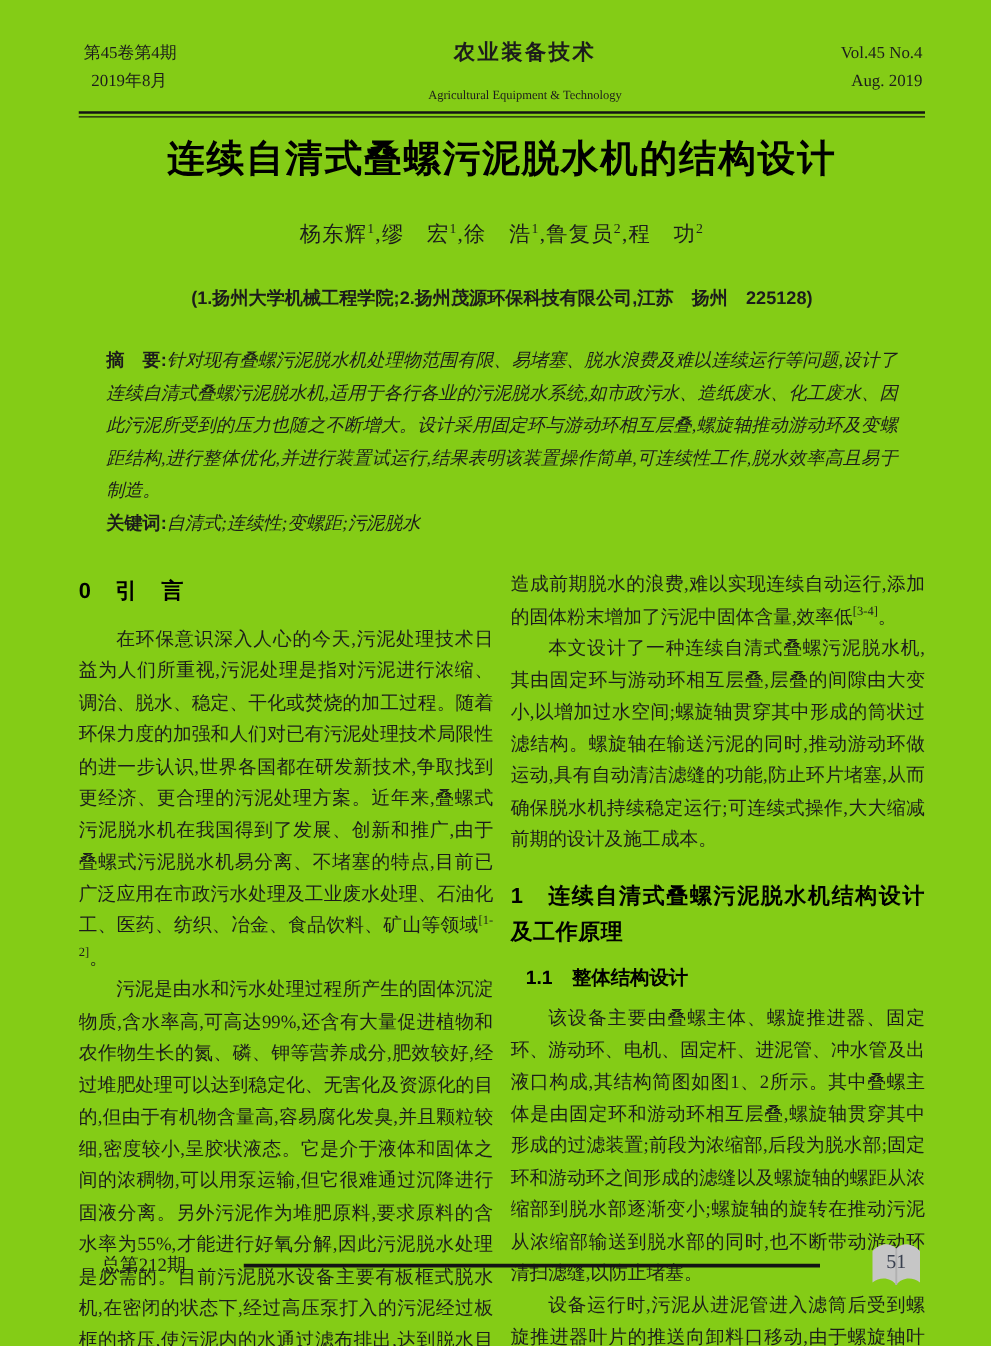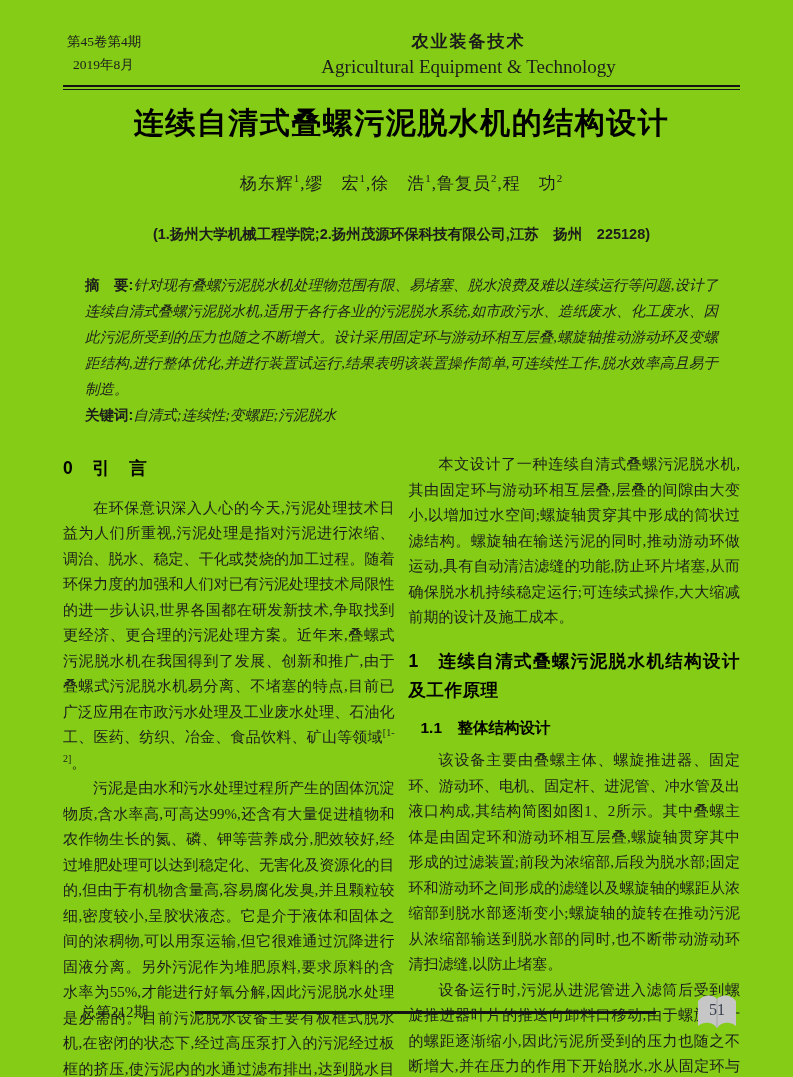--- a/index.html
+++ b/index.html
@@ -14,21 +14,21 @@
     overflow:hidden;
   }
   
   .jheader{display:flex;align-items:flex-start;justify-content:space-between;}
   .hdr-left,.hdr-right{font-size:13.5px;line-height:23px;white-space:nowrap;}
   .hdr-left{width:130px;text-align:left;padding-left:4px;}
   .hdr-left .row2{padding-left:6px;}
   .hdr-right{width:95px;text-align:right;padding-right:2px;}
   .hdr-center{flex:1;text-align:center;}
   .journal-cn{font-family:"Liberation Sans",sans-serif;font-weight:700;font-size:17px;letter-spacing:2px;}
-  .journal-en{font-size:19px;margin-top:3px;}
+  .journal-en{font-size:10px;margin-top:18px;}
   .header-rule{margin-top:7px;height:2px;border-top:2.5px solid #141414;border-bottom:1px solid #141414;}
   
   .title{
     margin:13px 0 0;text-align:center;
     font-family:"Liberation Sans",sans-serif;
     font-size:30px;font-weight:900;letter-spacing:1.5px;color:#000;
   }
   .authors{margin-top:28px;text-align:center;font-size:17px;letter-spacing:1px;}
   .authors sup{font-size:11px;}
   .affiliation{
@@ -76,20 +76,24 @@
 
   <header class="jheader">
     <div class="hdr-left">
       <div>第45卷第4期</div>
       <div class="row2">2019年8月</div>
     </div>
     <div class="hdr-center">
       <div class="journal-cn">农业装备技术</div>
       <div class="journal-en">Agricultural Equipment &amp; Technology</div>
     </div>
+    <div class="hdr-right">
+      <div>Vol.45 No.4</div>
+      <div>Aug. 2019</div>
+    </div>
   </header>
   <div class="header-rule"></div>
 
   <h1 class="title">连续自清式叠螺污泥脱水机的结构设计</h1>
 
   <div class="authors">
     <span><span>杨东辉</span><sup>1</sup><span>,</span></span><span><span>缪　宏</span><sup>1</sup><span>,</span></span><span><span>徐　浩</span><sup>1</sup><span>,</span></span><span><span>鲁复员</span><sup>2</sup><span>,</span></span><span><span>程　功</span><sup>2</sup><span></span></span>
   </div>
 
   <div class="affiliation">(1.扬州大学机械工程学院;2.扬州茂源环保科技有限公司,江苏　扬州　225128)</div>
@@ -105,20 +109,21 @@
 
   <div class="columns">
 
     <div class="col">
       <h2 class="sec-h">0　引　言</h2>
       <p class="indent"><span>在环保意识深入人心的今天,污泥处理技术日益为人们所重视,污泥处理是指对污泥进行浓缩、调治、脱水、稳定、干化或焚烧的加工过程。随着环保力度的加强和人们对已有污泥处理技术局限性的进一步认识,世界各国都在研发新技术,争取找到更经济、更合理的污泥处理方案。近年来,叠螺式污泥脱水机在我国得到了发展、创新和推广,由于叠螺式污泥脱水机易分离、不堵塞的特点,目前已广泛应用在市政污水处理及工业废水处理、石油化工、医药、纺织、冶金、食品饮料、矿山等领域</span><sup>[1-2]</sup><span>。</span></p>
       <p class="indent">污泥是由水和污水处理过程所产生的固体沉淀物质,含水率高,可高达99%,还含有大量促进植物和农作物生长的氮、磷、钾等营养成分,肥效较好,经过堆肥处理可以达到稳定化、无害化及资源化的目的,但由于有机物含量高,容易腐化发臭,并且颗粒较细,密度较小,呈胶状液态。它是介于液体和固体之间的浓稠物,可以用泵运输,但它很难通过沉降进行固液分离。另外污泥作为堆肥原料,要求原料的含水率为55%,才能进行好氧分解,因此污泥脱水处理是必需的。目前污泥脱水设备主要有板框式脱水机,在密闭的状态下,经过高压泵打入的污泥经过板框的挤压,使污泥内的水通过滤布排出,达到脱水目的;擅长无机污泥的脱水,且对成型成块的污泥需再次稀释后进行挤压。但易堵塞,需要使用高压泵,不适用于油性污泥的脱水,高浓度污泥需稀释后泵入,</p>
     </div>
 
     <div class="col">
+      <p><span>造成前期脱水的浪费,难以实现连续自动运行,添加的固体粉末增加了污泥中固体含量,效率低</span><sup>[3-4]</sup><span>。</span></p>
       <p class="indent">本文设计了一种连续自清式叠螺污泥脱水机,其由固定环与游动环相互层叠,层叠的间隙由大变小,以增加过水空间;螺旋轴贯穿其中形成的筒状过滤结构。螺旋轴在输送污泥的同时,推动游动环做运动,具有自动清洁滤缝的功能,防止环片堵塞,从而确保脱水机持续稳定运行;可连续式操作,大大缩减前期的设计及施工成本。</p>
       <h2 class="sec-h multi">1　连续自清式叠螺污泥脱水机结构设计及工作原理</h2>
       <h3 class="subsec-h">1.1　整体结构设计</h3>
       <p class="indent">该设备主要由叠螺主体、螺旋推进器、固定环、游动环、电机、固定杆、进泥管、冲水管及出液口构成,其结构简图如图1、2所示。其中叠螺主体是由固定环和游动环相互层叠,螺旋轴贯穿其中形成的过滤装置;前段为浓缩部,后段为脱水部;固定环和游动环之间形成的滤缝以及螺旋轴的螺距从浓缩部到脱水部逐渐变小;螺旋轴的旋转在推动污泥从浓缩部输送到脱水部的同时,也不断带动游动环清扫滤缝,以防止堵塞。</p>
       <p class="indent">设备运行时,污泥从进泥管进入滤筒后受到螺旋推进器叶片的推送向卸料口移动,由于螺旋轴叶的螺距逐渐缩小,因此污泥所受到的压力也随之不断增大,并在压力的作用下开始脱水,水从固定环与游动环的间隙流出,同时设备依靠固定环和游动环</p>
     </div>
 
   </div>
 
   <footer class="jfooter">

